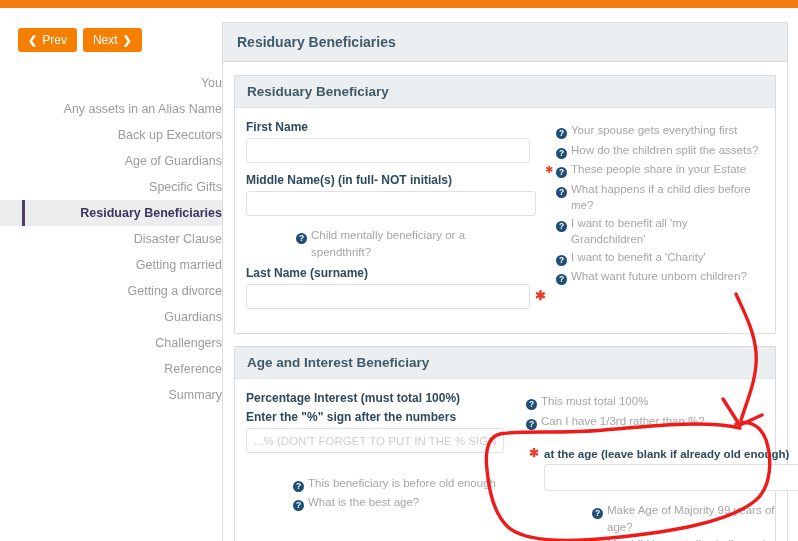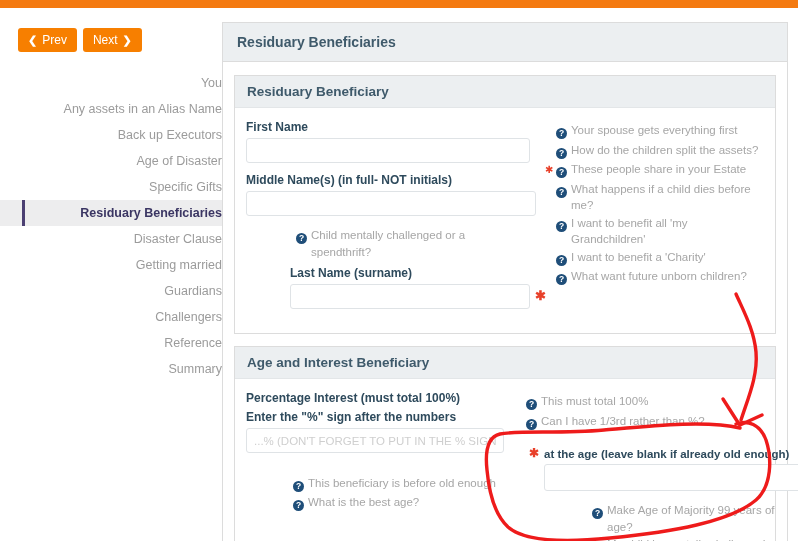--- a/index.html
+++ b/index.html
@@ -137,25 +137,26 @@
       <button class="navbtn">
         <span>Next</span>
         <span class="chev">❯</span>
       </button>
     </div>
 
     <div class="navlist">
       <div class="navitem"><span>You</span></div>
       <div class="navitem"><span>Any assets in an Alias Name</span></div>
       <div class="navitem"><span>Back up Executors</span></div>
-      <div class="navitem"><span>Age of Disaster</span></div>
+      <div class="navitem"><span>Age of Guardians</span></div>
       <div class="navitem"><span>Specific Gifts</span></div>
       <div class="navitem active"><span>Residuary Beneficiaries</span></div>
       <div class="navitem"><span>Disaster Clause</span></div>
       <div class="navitem"><span>Getting married</span></div>
+      <div class="navitem"><span>Getting a divorce</span></div>
       <div class="navitem"><span>Guardians</span></div>
       <div class="navitem"><span>Challengers</span></div>
       <div class="navitem"><span>Reference</span></div>
       <div class="navitem"><span>Summary</span></div>
     </div>
   </div>
 
   <div class="content">
     <div class="panel-head">Residuary Beneficiaries</div>
 
@@ -178,25 +179,25 @@
               <div>
                 <div class="flabel">Middle Name(s) (in full- NOT initials)</div>
                 <div class="field-row">
                   <input class="inp" type="text" placeholder="" style="">
                 </div>
               </div>
 
               <div class="indent-help">
                 <div class="helplink">
                   <span class="q"><span class="qicon">?</span></span>
-                  <span>Child mentally challenged or a spendthrift?</span>
-                </div>
-              </div>
-
-              <div style="margin-top:6px;margin-left:44px;">
+                  <span>Child mentally beneficiary or a spendthrift?</span>
+                </div>
+              </div>
+
+              <div style="margin-top:6px;">
                 <div class="flabel">Last Name (surname)</div>
                 <div class="field-row">
                   <input class="inp" type="text" placeholder="" style="">
                   <span class="req">✱</span>
                 </div>
               </div>
 
             </div>
 
             <div class="col-right">

